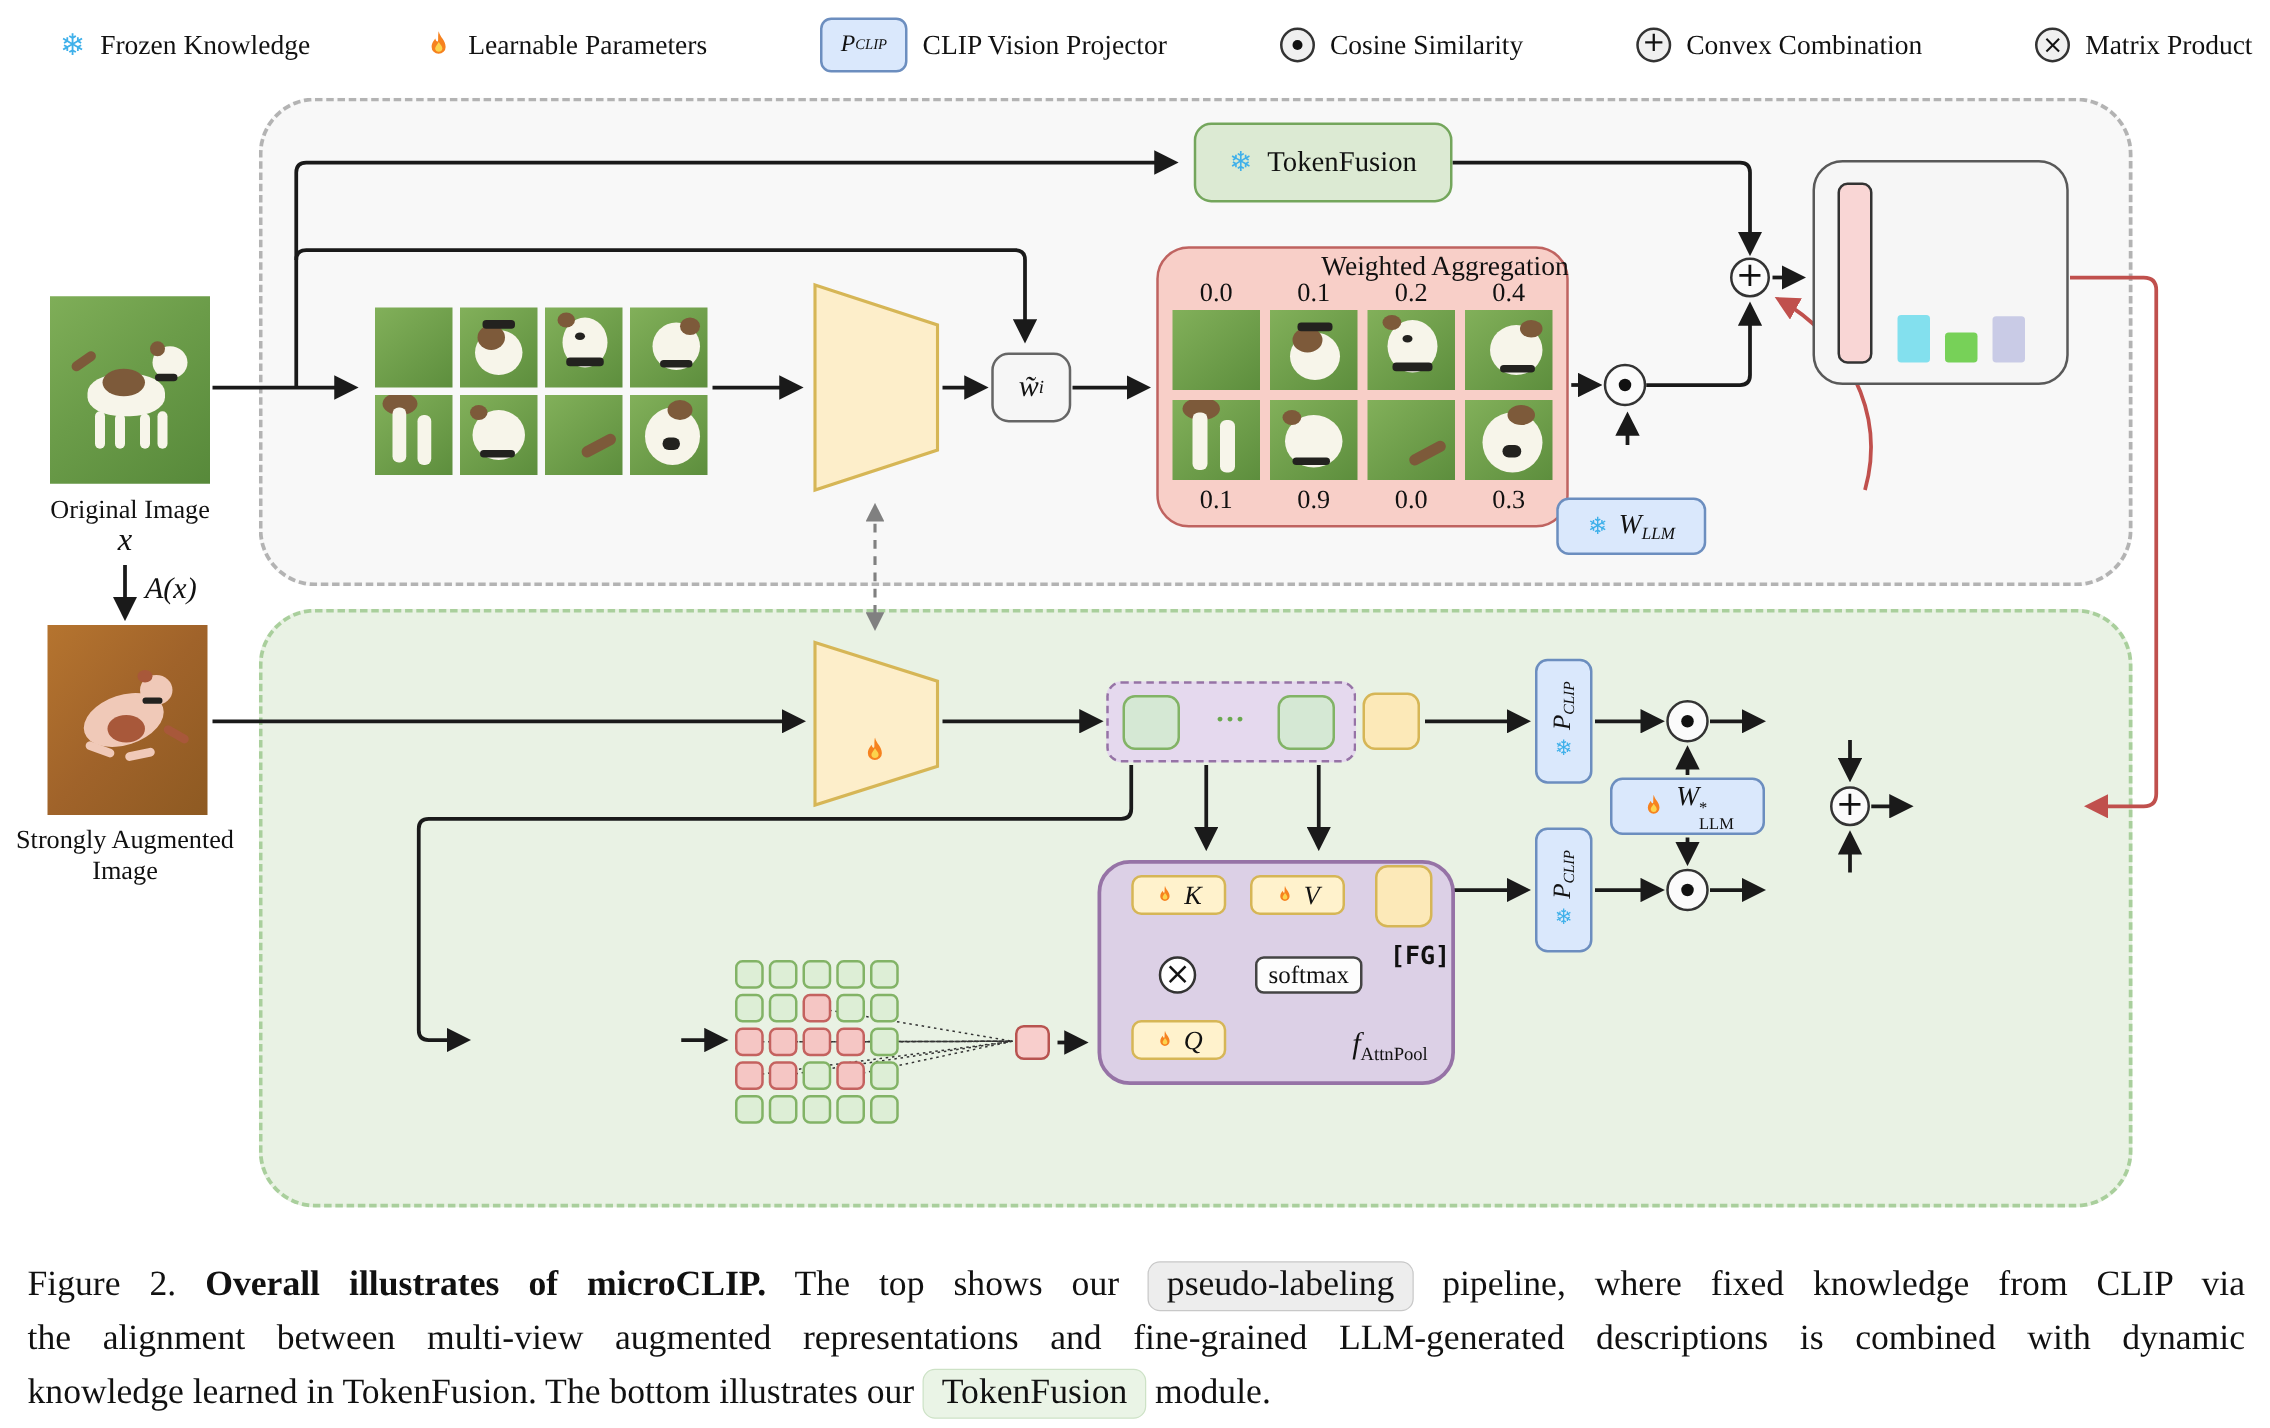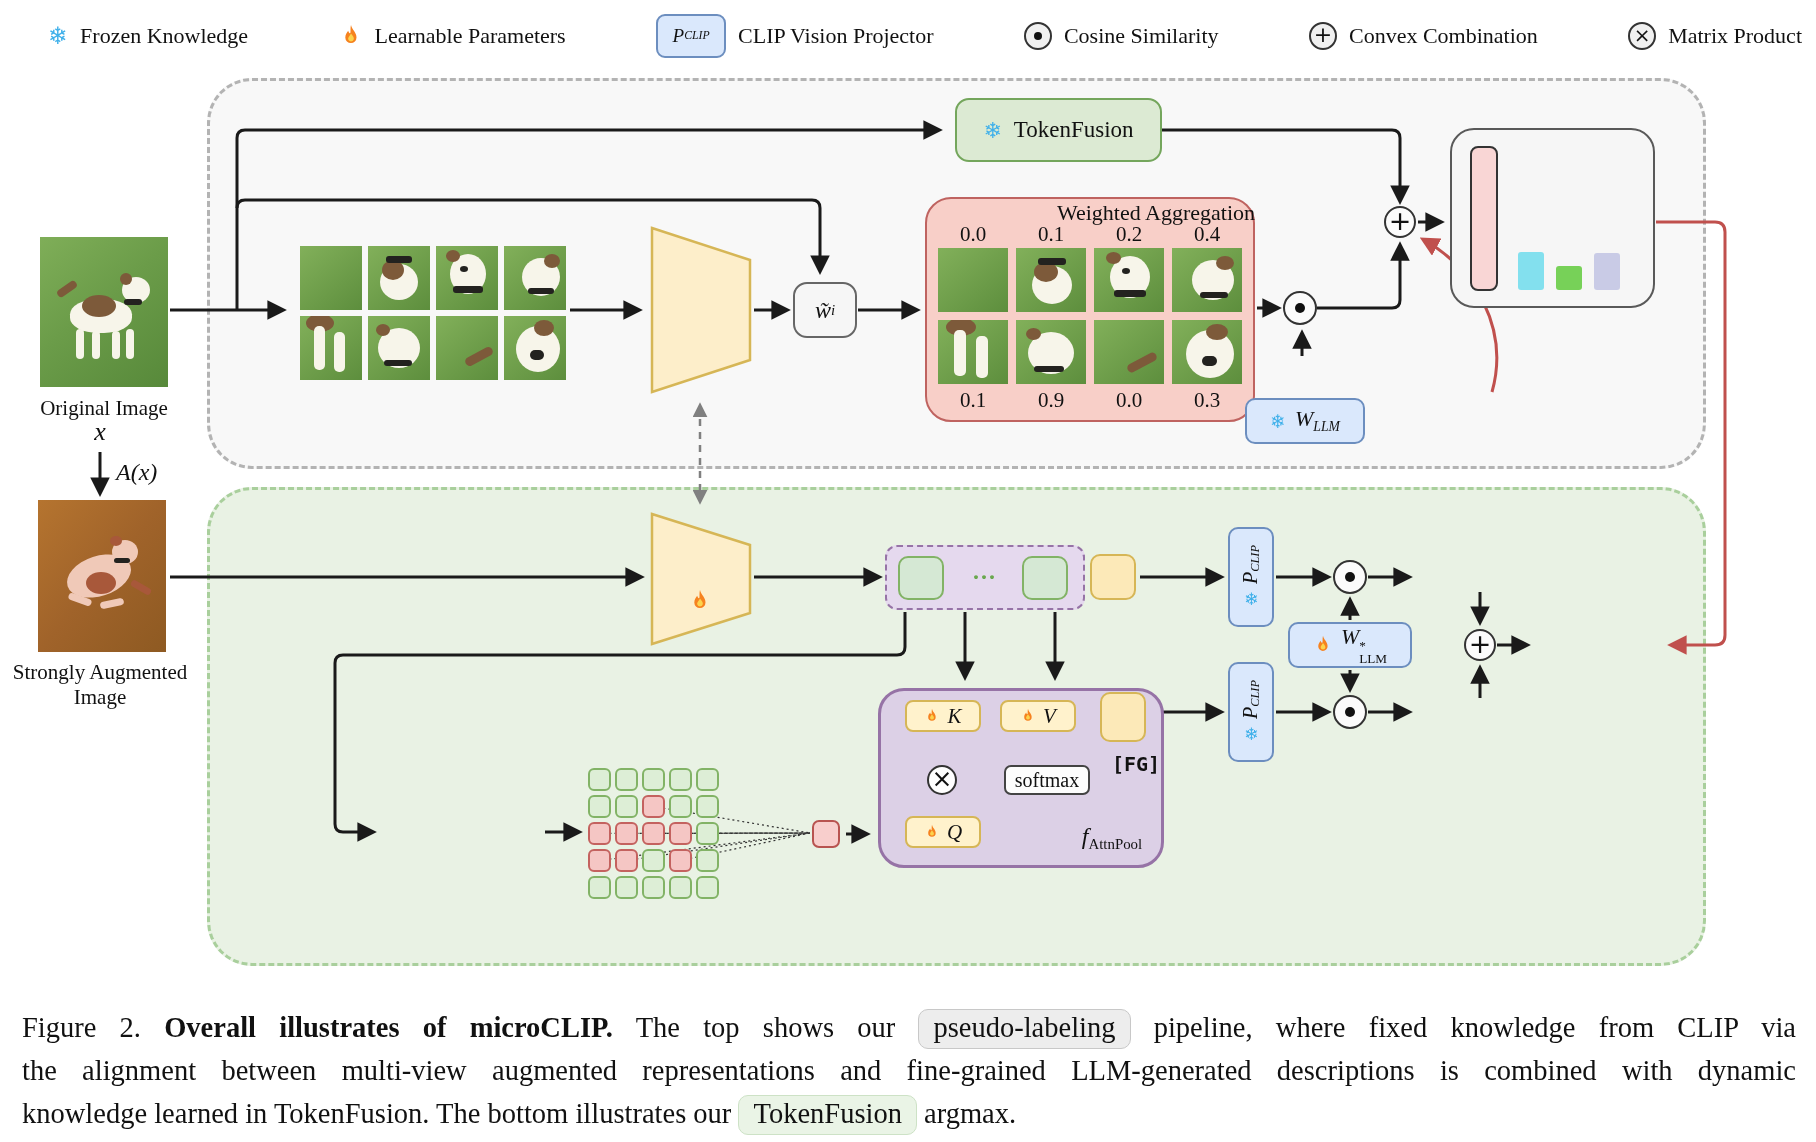--- a/index.html
+++ b/index.html
@@ -470,17 +470,17 @@
       <span>Figure 2.</span>
       <span class="bold">Overall illustrates of microCLIP.</span>
       <span>The top shows our</span>
       <span class="chip chip-gray">pseudo-labeling</span>
       <span>pipeline, where fixed knowledge from CLIP via</span>
     </div>
     <div class="cap-line j">the alignment between multi-view augmented representations and fine-grained LLM-generated descriptions is combined with dynamic</div>
     <div class="cap-line" style="text-align:left;">
       <span>knowledge learned in TokenFusion. The bottom illustrates our</span>
       <span class="chip chip-green">TokenFusion</span>
-      <span>argmax.</span>
+      <span>module.</span>
     </div>
   </div>
 
 </div>
 
 </body></html>

